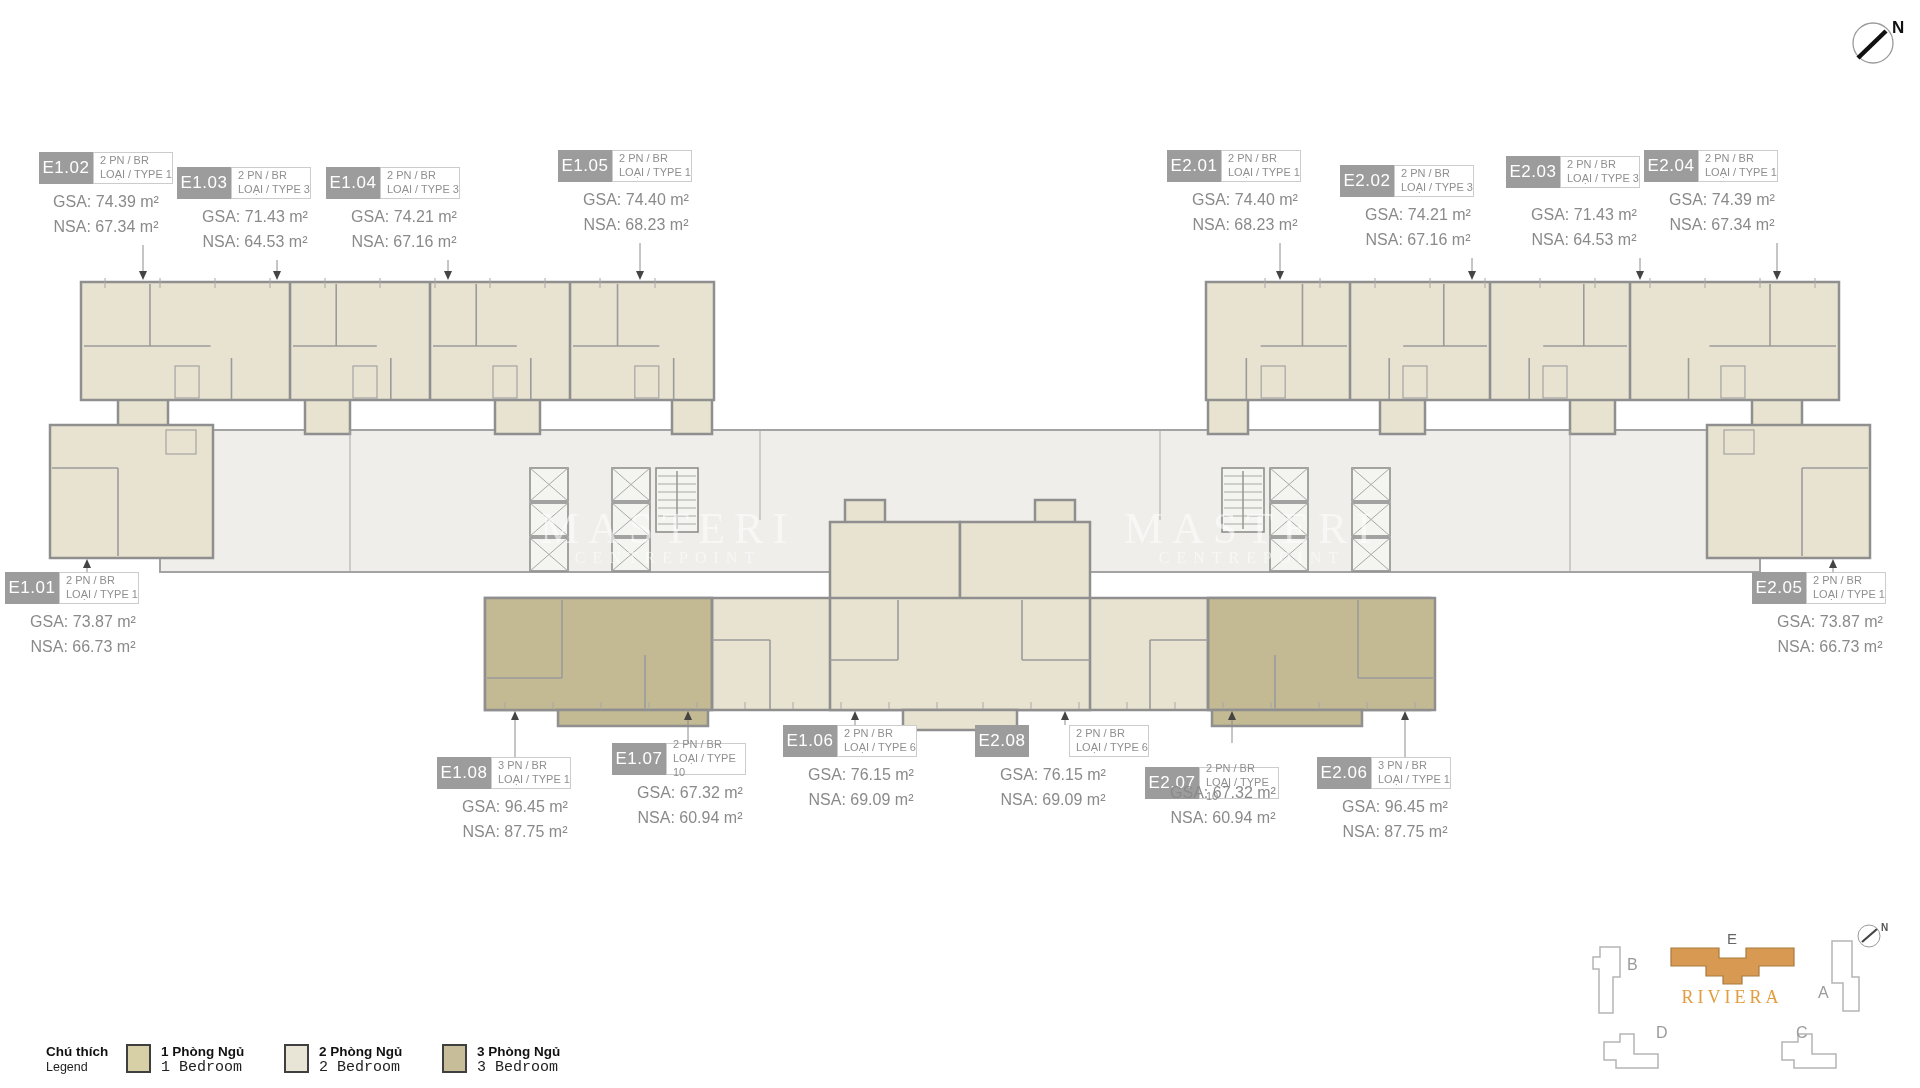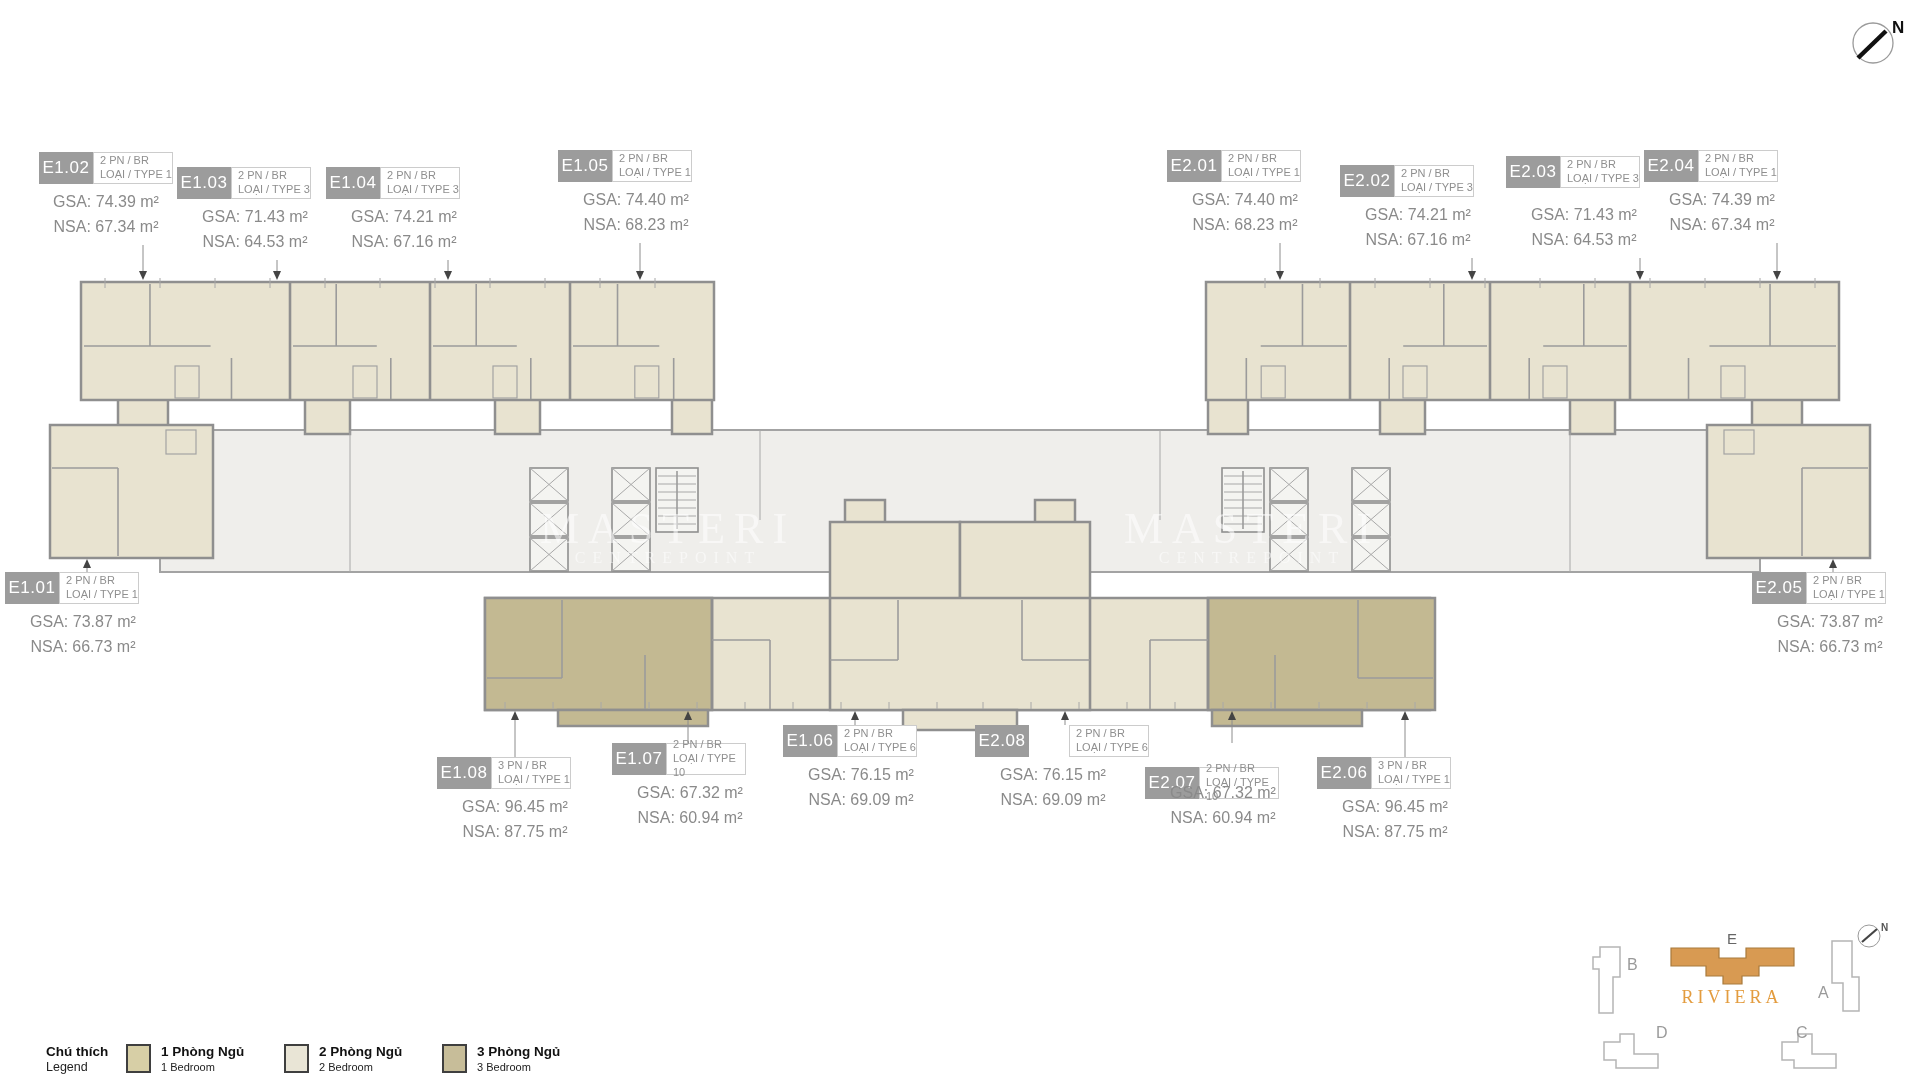--- a/index.html
+++ b/index.html
@@ -31,21 +31,21 @@
   .utype{width:80px;background:#fff;border:1px solid #ccc;color:#8f8f8f;font-size:11px;line-height:1.25;display:flex;flex-direction:column;justify-content:center;padding-left:6px;box-sizing:border-box;}
   .uarea{position:absolute;width:180px;text-align:center;color:#8a8a8a;font-size:16px;line-height:25px;}
   
   #legend{position:absolute;left:46px;top:1044px;display:flex;align-items:flex-start;}
   .ltitle{width:80px;}
   .lt1{font-weight:bold;color:#111;font-size:13.5px;line-height:16px;}
   .lt2{color:#222;font-size:12.5px;line-height:15px;}
   .litem{display:flex;align-items:flex-start;width:158px;}
   .lswatch{width:25px;height:29px;border:2px solid #3f3f3f;margin-right:10px;box-sizing:border-box;}
   .llabels div:first-child{font-weight:bold;color:#111;font-size:13.5px;line-height:16px;}
-  .llabels div:last-child{color:#222;font-size:11px;line-height:15px;}
+  .llabels div:last-child{color:#222;font-size:15px;line-height:15px;font-family:Liberation Mono, monospace;}
 </style>
 </head>
 <body>
 
 <div id="canvas">
   <svg id="plan-svg" width="1920" height="1088" viewBox="0 0 1920 1088">
       <rect x="160" y="430" width="1600" height="142" class="cor"></rect>
       <rect x="118" y="396" width="50" height="38" class="u2"></rect>
       <rect x="1752" y="396" width="50" height="38" class="u2"></rect>
       <rect x="305" y="396" width="45" height="38" class="u2"></rect>

